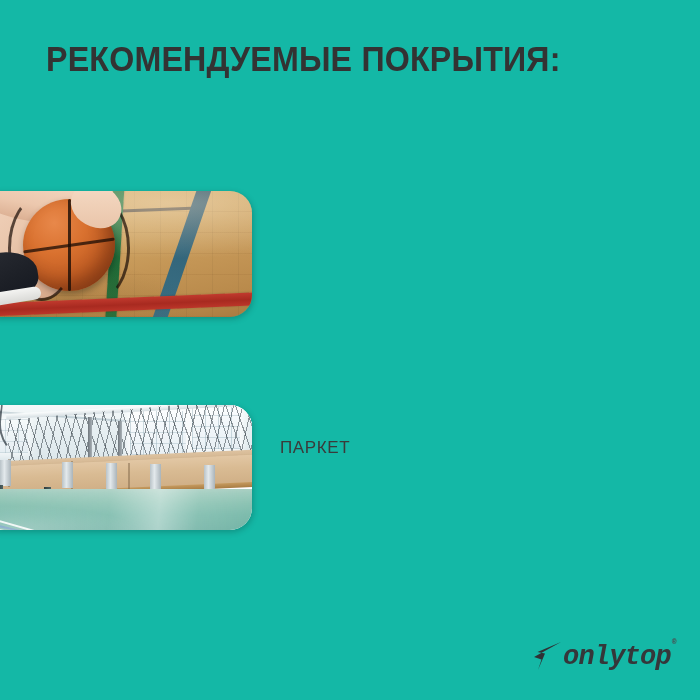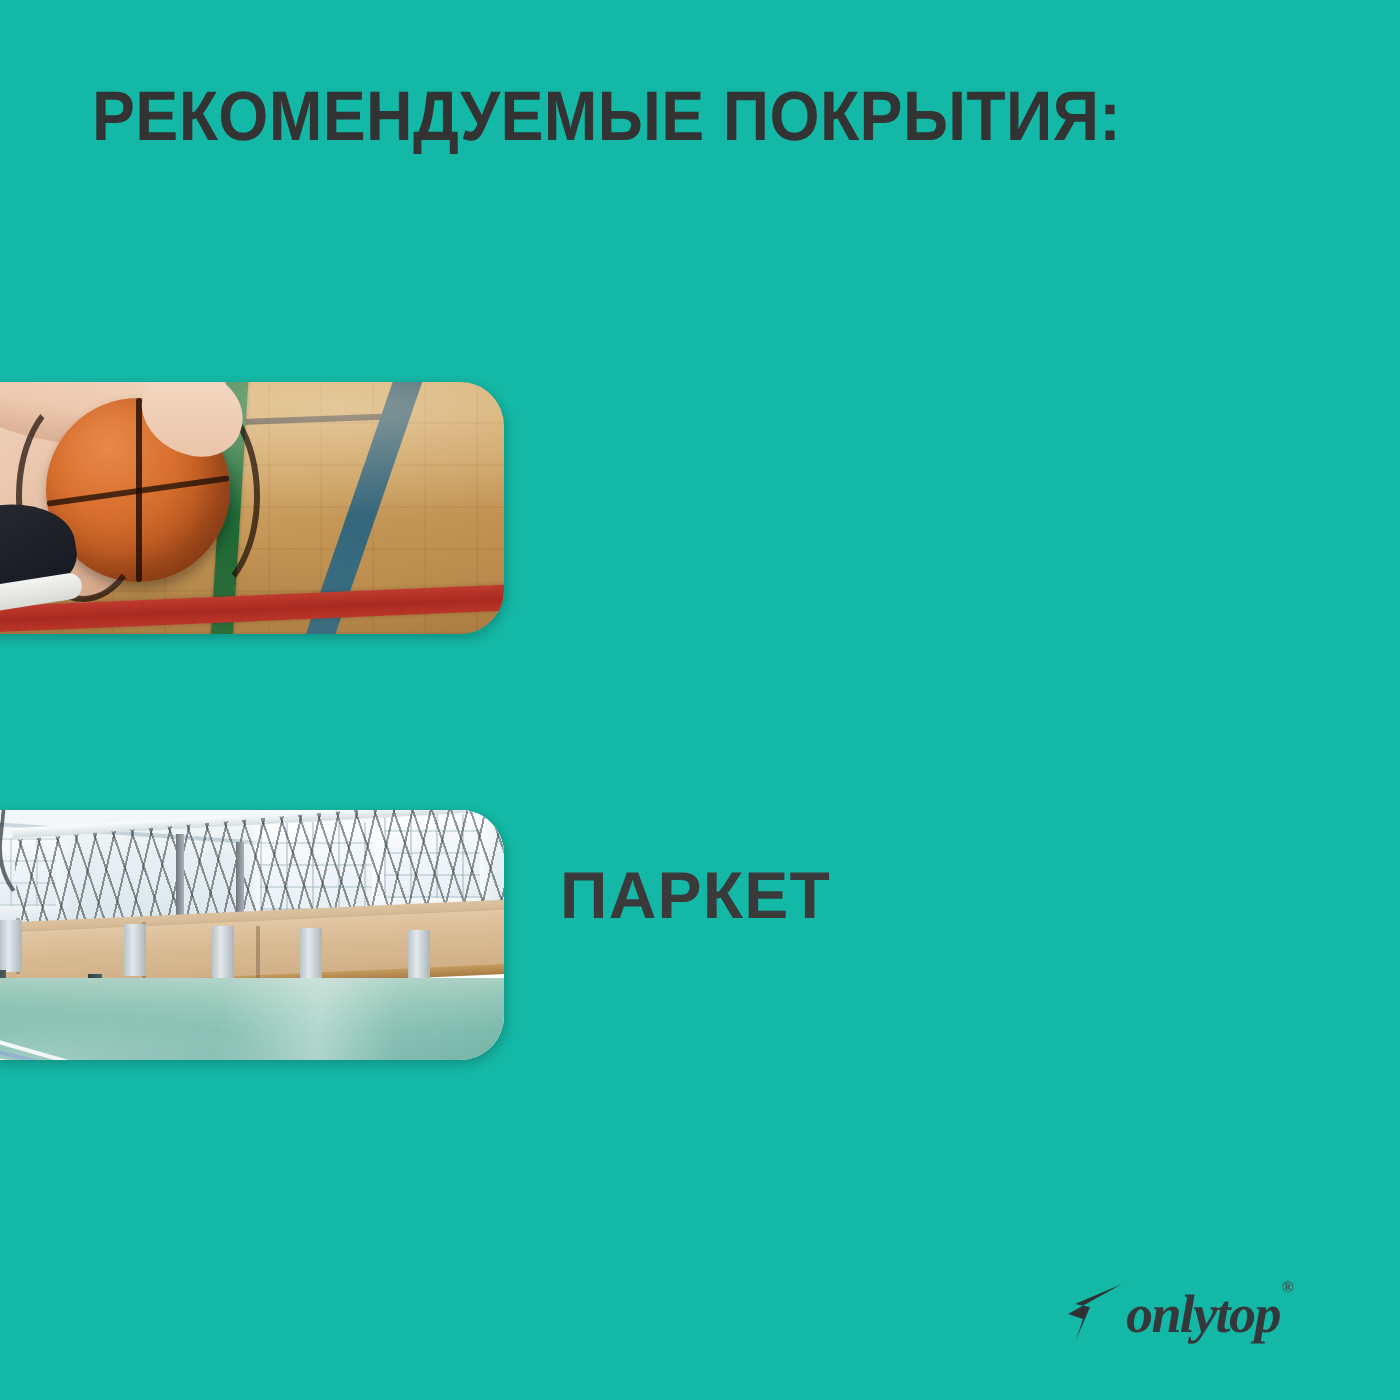--- a/index.html
+++ b/index.html
@@ -331,41 +331,41 @@
     transform-origin: left center;
   }
   .court-line.white { background: rgba(255,255,255,0.88); }
   .court-line.blue  { background: rgba(96,138,196,0.75); }
 
   
   .label {
     position: absolute;
     left: 280px;
     color: #3a3a3a;
-    font-size: 33px;
+    font-size: 17px;
     line-height: 33px;
-    font-weight: 700;
+    font-weight: 400;
     letter-spacing: 0.6px;
     white-space: pre-line;
   }
   .label-1 { top: 240px; }
 
   
   .logo {
     position: absolute;
     left: 528px;
     top: 638px;
     width: 152px;
     height: 36px;
     display: flex;
     align-items: center;
   }
   .logo-mark { flex: 0 0 auto; margin-right: 1px; }
   .logo-word {
-    font-family: Liberation Serif, serif;
+    font-family: Liberation Mono, monospace;
     font-size: 27px;
     font-weight: 700;
     font-style: italic;
     letter-spacing: -0.8px;
     color: #35373a;
     line-height: 1;
     position: relative;
     top: 1px;
   }
   .logo-reg {

